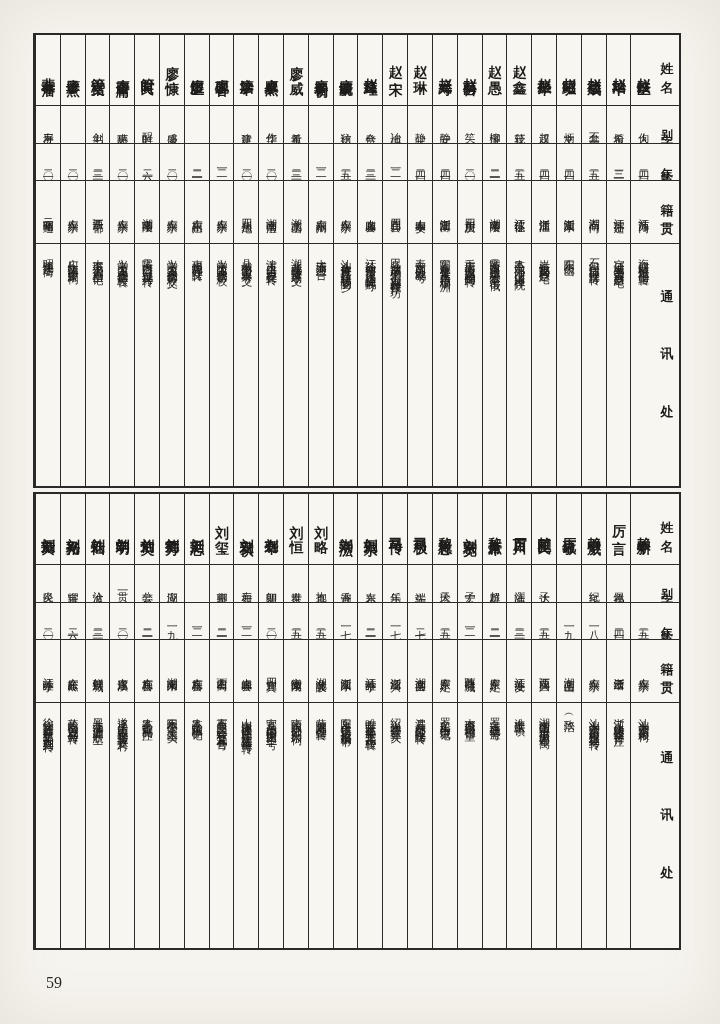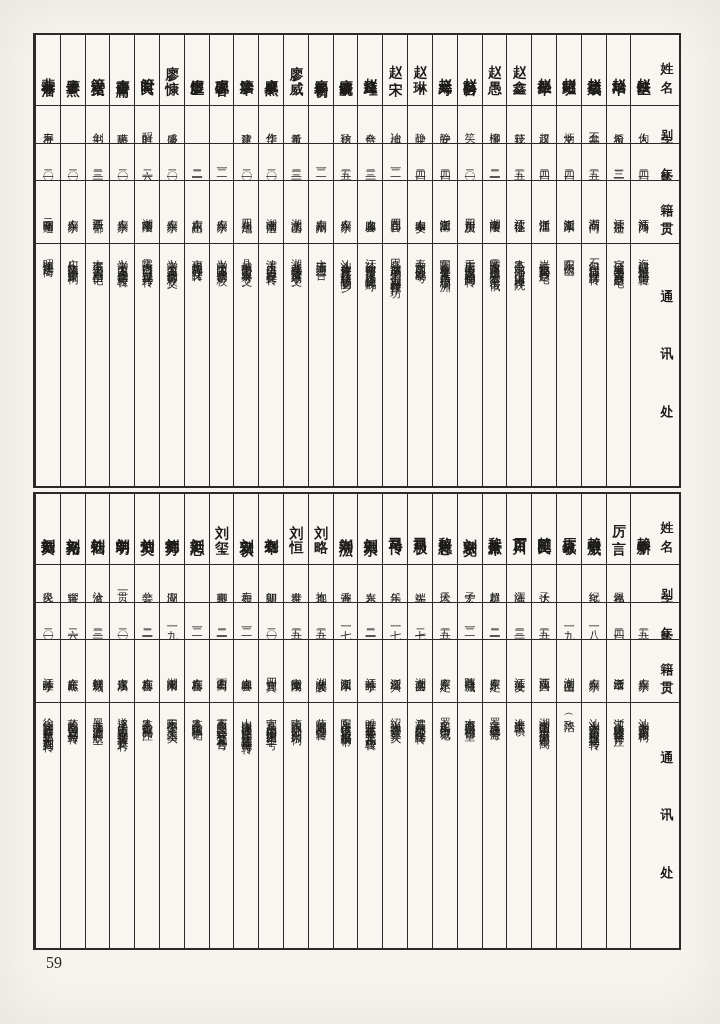--- a/index.html
+++ b/index.html
@@ -62,21 +62,21 @@
   .col-header .vtext{font-weight:700;}
   .col-header .c-name .vtext{font-size:13px;letter-spacing:18px;}
   .col-header .c-alias .vtext{font-size:12px;letter-spacing:6px;font-weight:700;}
   .col-header .c-age .vtext{font-size:12px;letter-spacing:5px;}
   .col-header .c-origin .vtext{font-size:13px;letter-spacing:18px;}
   .col-header .c-contact .vtext{
     top:50%;transform:translate(-50%,-50%);
     font-size:13px;letter-spacing:58px;
   }
   .page-number{
-    position:absolute;left:46px;bottom:52px;
+    position:absolute;left:46px;bottom:32px;
     font-size:16px;color:#2a2925;
     font-family:"Liberation Serif","DejaVu Serif",serif;
   }
 </style>
 </head>
 <body>
 
 <div class="sheet">
 
   <section class="roster" id="table-0">

